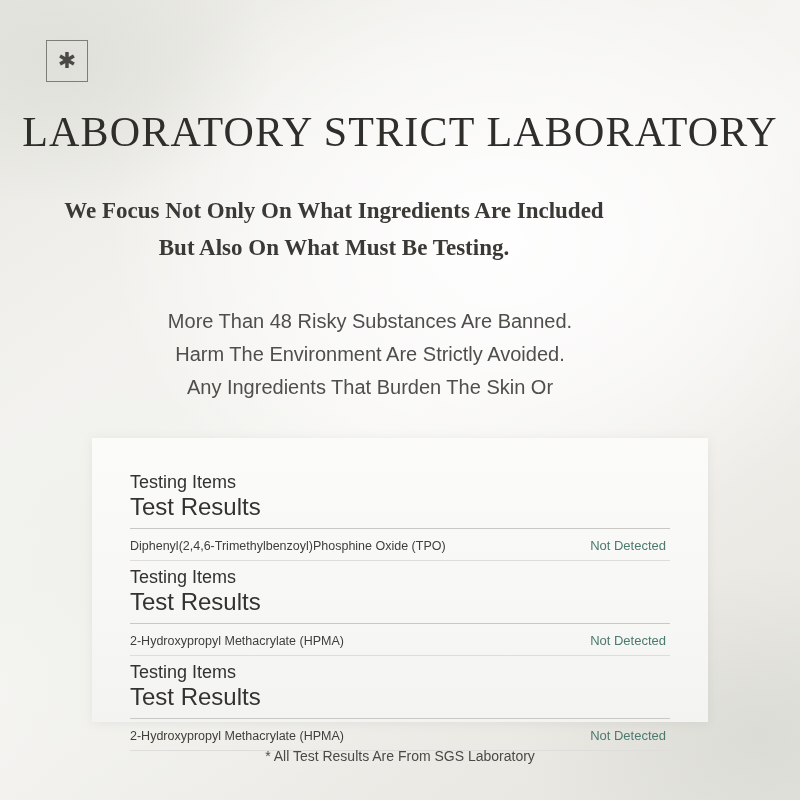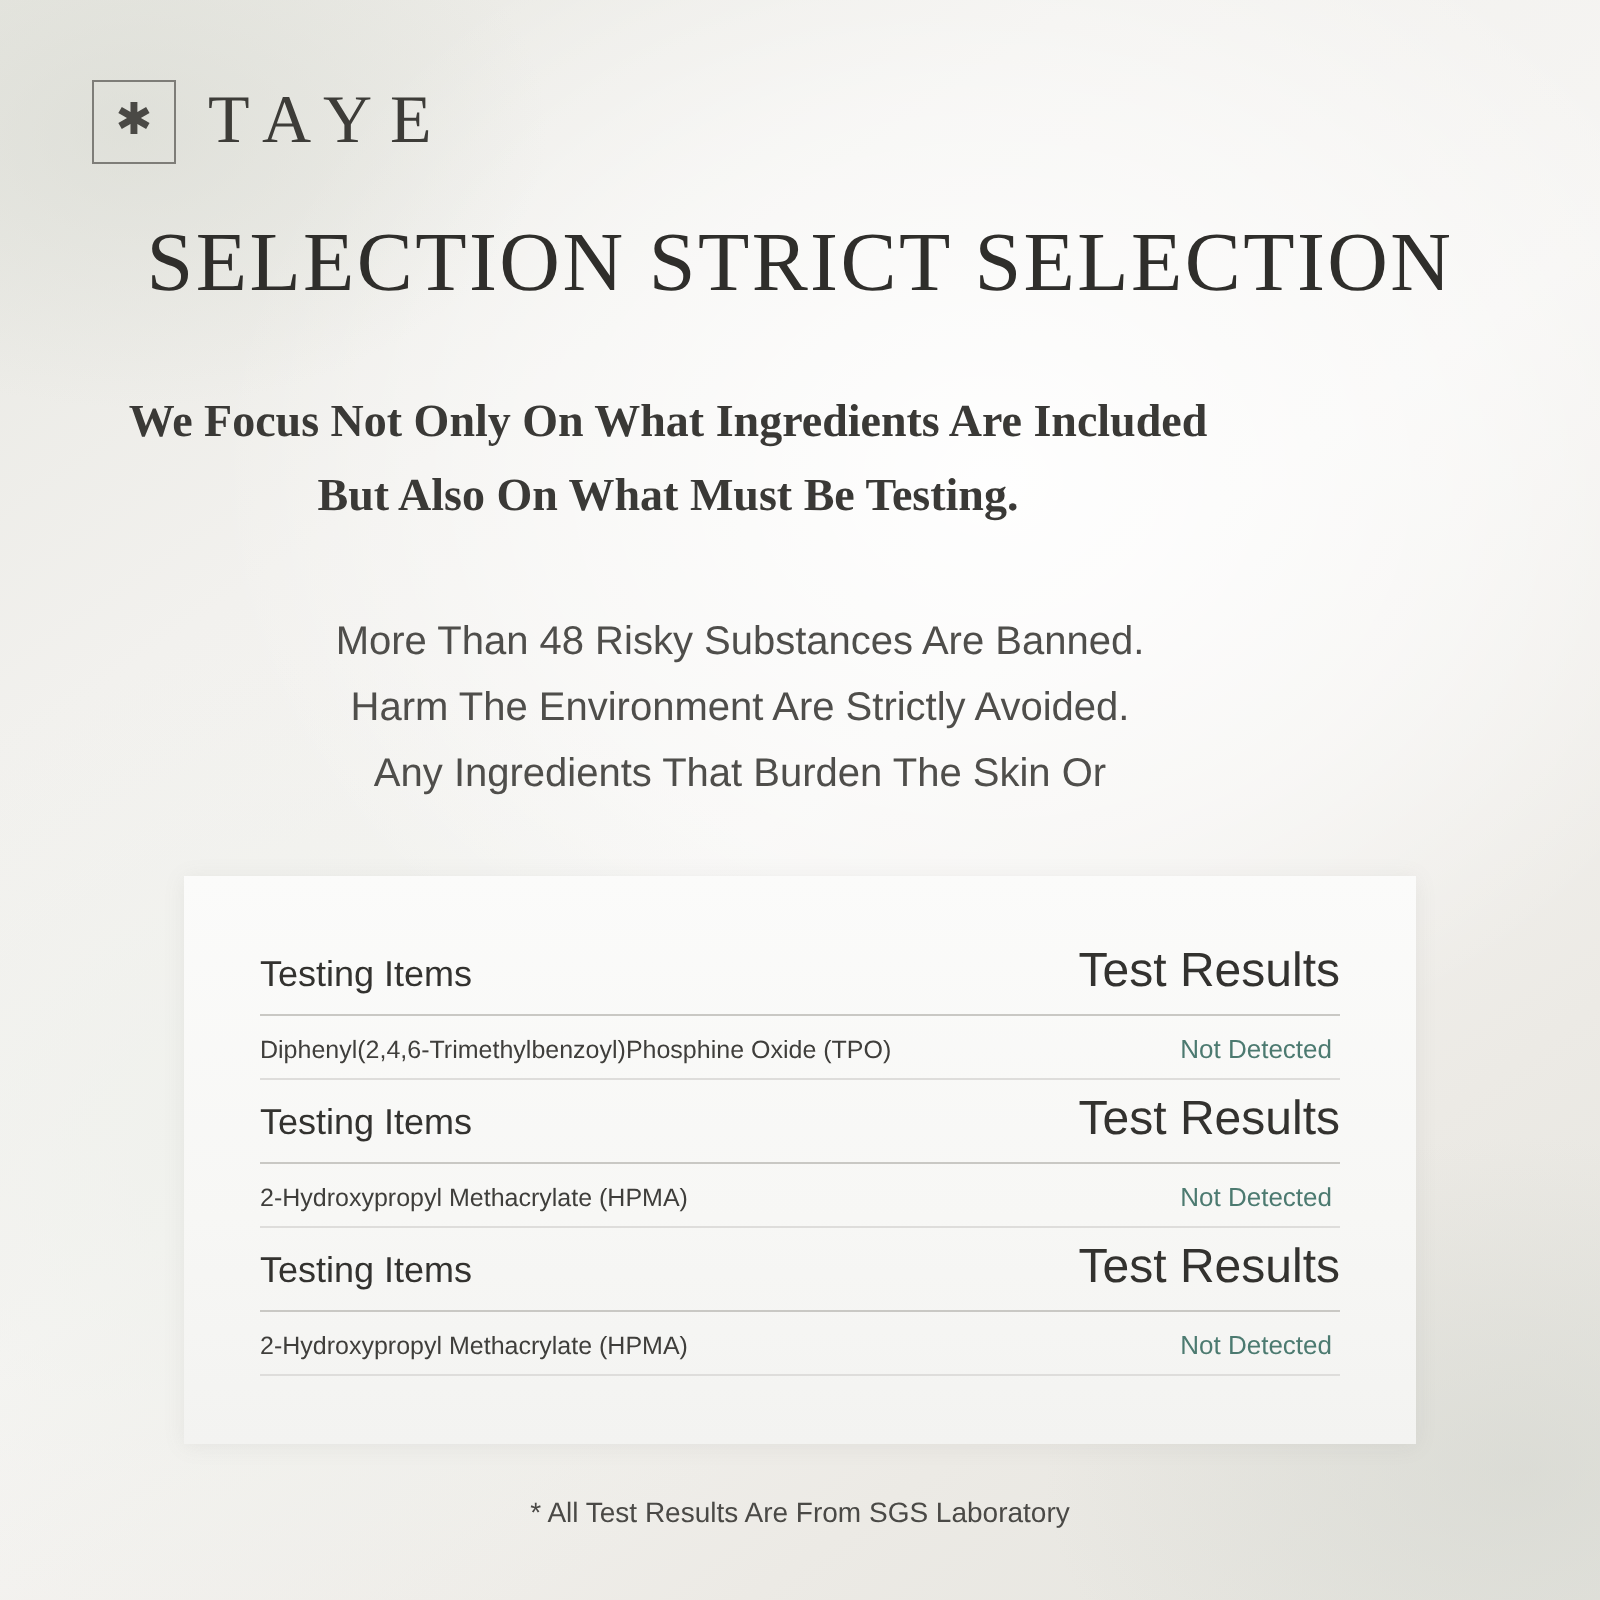--- a/index.html
+++ b/index.html
@@ -122,20 +122,21 @@
   }
   .row {
     display: flex;
     align-items: baseline;
     justify-content: space-between;
     border-bottom: 1px solid #c9c8c4;
   }
   .row.header-row {
     padding-bottom: 7px;
     margin-top: 6px;
+    flex-direction: column;
   }
   .row.header-row:first-child { margin-top: 0; }
   .row.data-row {
     padding: 9px 0 7px 0;
     border-bottom: 1px solid #dedddb;
   }
   .h-item {
     font-size: 18px;
     color: #33322f;
   }
@@ -164,24 +165,23 @@
   }
 </style>
 </head>
 <body>
 
 <div class="page">
   <div class="content">
 
     <div class="logo-row">
       <div class="logo-mark">✱</div>
-      <div class="logo-text">TAYE</div>
-    </div>
-
-    <div class="headline">SELECTION STRICT SELECTION</div>
+    </div>
+
+    <div class="headline">LABORATORY STRICT LABORATORY</div>
 
     <div class="subhead">
       <span class="line1">We Focus Not Only On What Ingredients Are Included</span>
       <span class="line2">But Also On What Must Be Testing.</span>
     </div>
 
     <div class="body-copy">
       <span>More Than 48 Risky Substances Are Banned.</span>
       <span>Harm The Environment Are Strictly Avoided.</span>
       <span>Any Ingredients That Burden The Skin Or</span>

